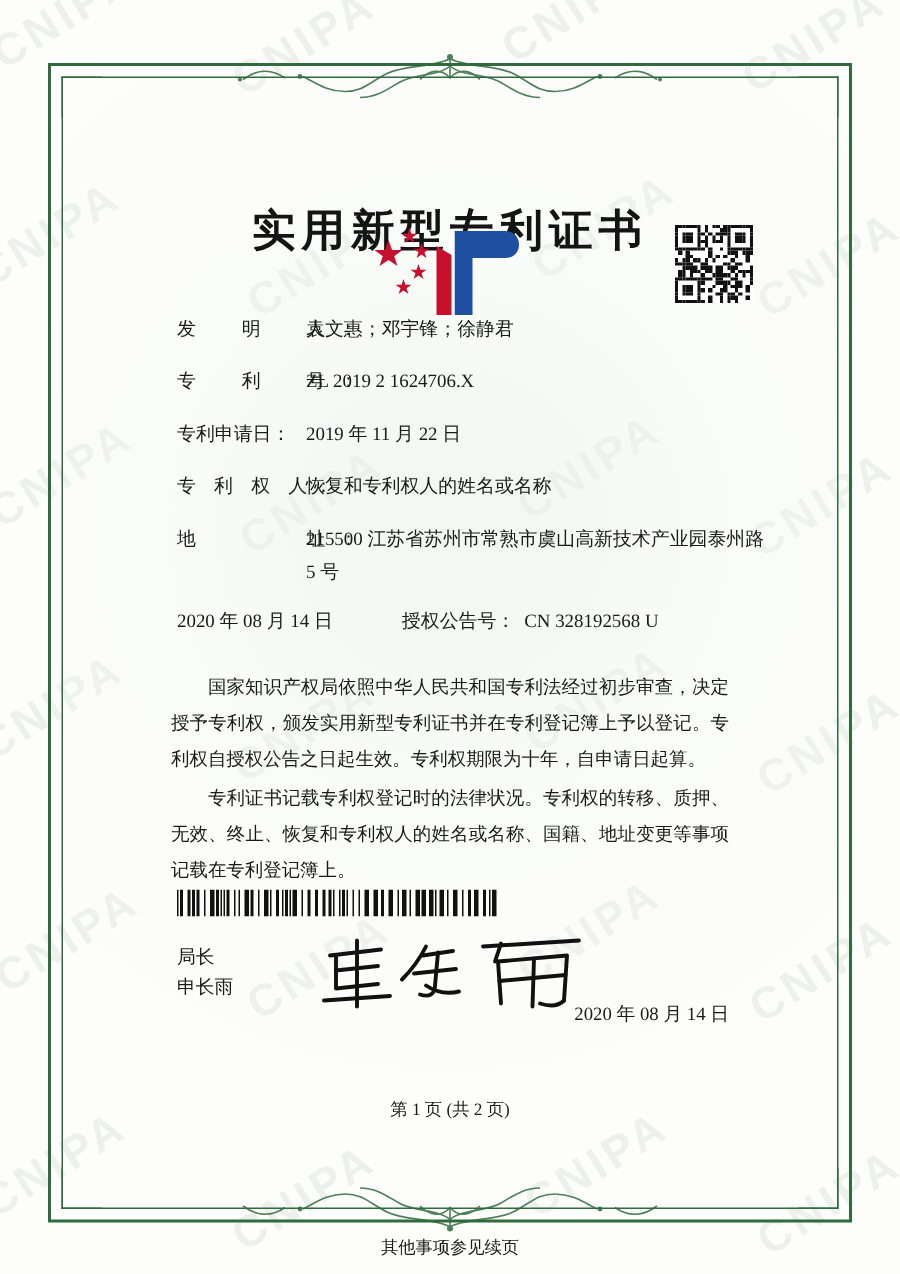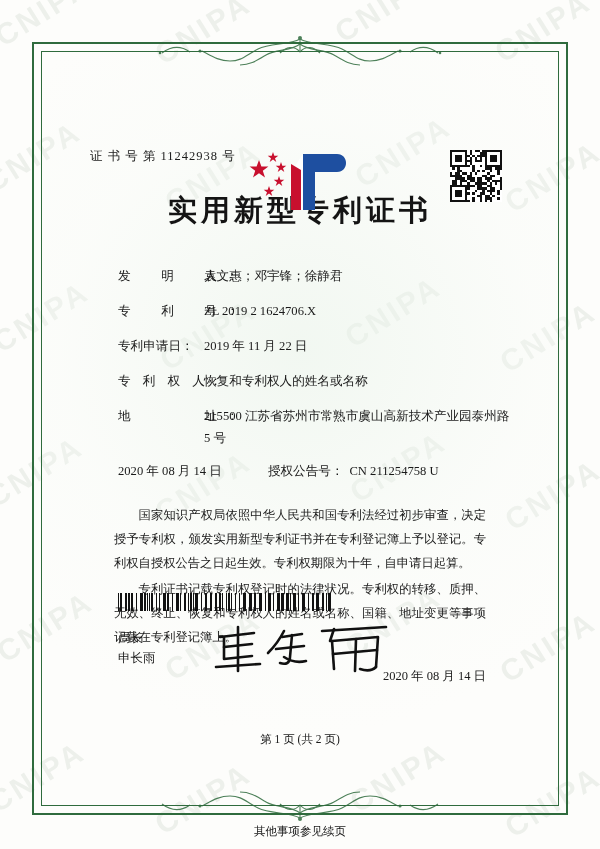--- a/index.html
+++ b/index.html
@@ -707,21 +707,20 @@
               <i></i>
               <i style="background: transparent;"></i>
               <i></i>
               <i style="background: transparent;"></i>
               <i style="background: transparent;"></i>
               <i style="background: transparent;"></i>
               <i style="background: transparent;"></i>
             </div>
         </div>
 
-        <div class="cert-no">证 书 号 第 11242938 号</div>
 
         <div class="title">实用新型专利证书</div>
 
         <div class="fields">
           <div class="row">
             <div class="lbl sp">发　明　人：</div>
             <div class="val">袁文惠；邓宇锋；徐静君</div>
           </div>
           <div class="row">
             <div class="lbl sp">专　利　号：</div>
@@ -735,21 +734,21 @@
             <div class="lbl sp2">专 利 权 人：</div>
             <div class="val">恢复和专利权人的姓名或名称</div>
           </div>
           <div class="row">
             <div class="lbl sp">地　　　址：</div>
             <div class="val addr">215500 江苏省苏州市常熟市虞山高新技术产业园泰州路 5 号</div>
           </div>
           <div class="row two">
             <div class="val">2020 年 08 月 14 日</div>
             <div class="lbl2">授权公告号：</div>
-            <div class="val" style="margin-left:6px">CN 211254758 U</div>
+            <div class="val" style="margin-left:6px">CN 328192568 U</div>
           </div>
         </div>
 
         <div class="para">国家知识产权局依照中华人民共和国专利法经过初步审查，决定授予专利权，颁发实用新型专利证书并在专利登记簿上予以登记。专利权自授权公告之日起生效。专利权期限为十年，自申请日起算。</div>
         <div class="para para2">专利证书记载专利权登记时的法律状况。专利权的转移、质押、无效、终止、恢复和专利权人的姓名或名称、国籍、地址变更等事项记载在专利登记簿上。</div>
 
         <svg class="barcode" viewBox="0 0 215 18" preserveAspectRatio="none" id="barcode">
             <rect x="0" y="0" width="1" height="18" fill="#111"></rect>
             <rect x="2" y="0" width="2" height="18" fill="#111"></rect>
             <rect x="7" y="0" width="2" height="18" fill="#111"></rect>

